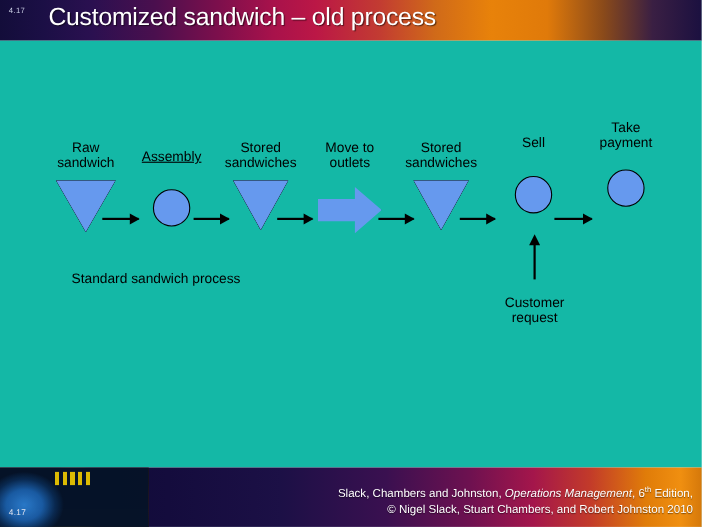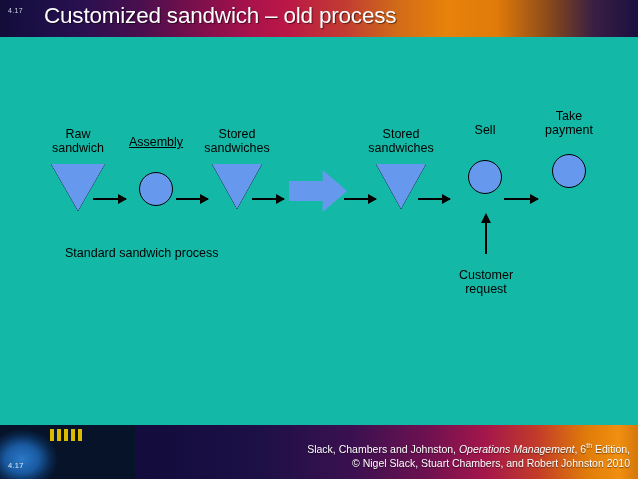--- a/index.html
+++ b/index.html
@@ -187,20 +187,24 @@
 
   <div class="node" style="left:192px; top:90px; width:90px; height:100px;">
     <div class="node-label" style="top:0px;">
       <span>Stored</span><br>
       <span>sandwiches</span>
     </div>
     <div class="shp-triangle" style="top:37px;border-left:25px solid transparent;border-right:25px solid transparent;border-top:45px solid #6699ee;filter:drop-shadow(0 0 0.6px #000) drop-shadow(0 0 0.6px #000);"></div>
   </div>
 
   <div class="node" style="left:277px; top:90px; width:82px; height:100px;">
+    <div class="node-label" style="top:0px;">
+      <span>Move to</span><br>
+      <span>outlets</span>
+    </div>
     <div class="shp-arrowblock" style="top:43px;width:58px;height:42px;
                 clip-path:polygon(0% 26%, 58% 26%, 58% 0%, 100% 50%, 58% 100%, 58% 74%, 0% 74%);
                 filter:drop-shadow(0 0 0.7px #000) drop-shadow(0 0 0.7px #000);"></div>
   </div>
 
   <div class="node" style="left:356px; top:90px; width:90px; height:100px;">
     <div class="node-label" style="top:0px;">
       <span>Stored</span><br>
       <span>sandwiches</span>
     </div>

